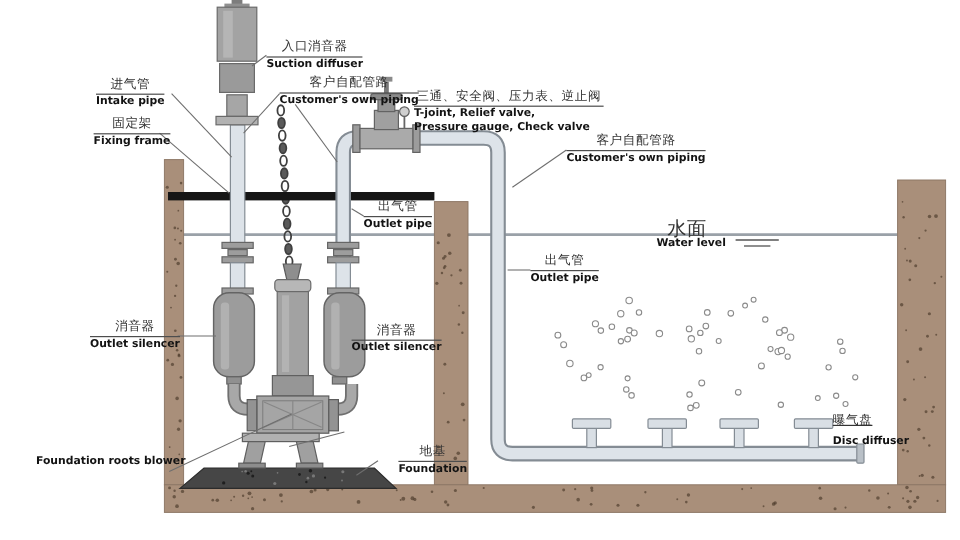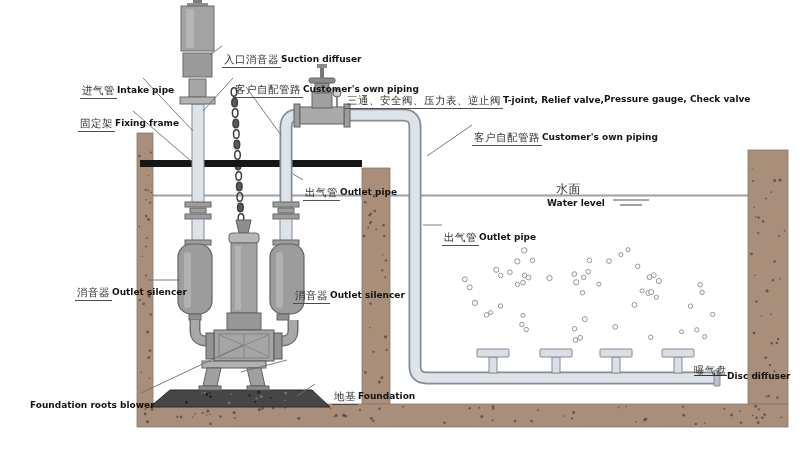--- a/index.html
+++ b/index.html
@@ -1,26 +1,26 @@
 <!DOCTYPE html>
 <html><head>
 <meta charset="utf-8">
 <style>
   html,body{margin:0;padding:0;background:#fff;}
   .stage{position:relative;width:800px;height:450px;background:#ffffff;overflow:hidden;
          font-family:"DejaVu Sans","Liberation Sans",sans-serif;}
   svg{position:absolute;left:0;top:0;}
-  .lbl{position:absolute;display:inline-flex;flex-direction:row;z-index:4;margin-top:20px;}
+  .lbl{position:absolute;display:inline-flex;flex-direction:column;z-index:4;}
   .lbl .cn{display:block;text-align:center;font-size:10.5px;letter-spacing:.5px;color:#333;
            padding:0 2px 2px 2px;border-bottom:1px solid #4d4d4d;line-height:1.15;white-space:nowrap;}
   .lbl .en{display:block;font-size:9px;font-weight:bold;color:#131313;line-height:1.25;
            padding-top:1px;white-space:nowrap;}
-  .lbl.nou .cn{border-bottom:none;text-align:right;padding:0;text-decoration:underline;}
+  .lbl.nou .cn{border-bottom:none;text-align:left;padding:0;text-decoration:underline;}
   .lbl.nou .en{padding-top:7px;}
-  .wl-cn{position:absolute;font-size:12px;letter-spacing:.5px;color:#333;z-index:4;white-space:nowrap;}
+  .wl-cn{position:absolute;font-size:16px;letter-spacing:.5px;color:#333;z-index:4;white-space:nowrap;}
   .wl-en{position:absolute;font-size:9px;font-weight:bold;color:#131313;z-index:4;white-space:nowrap;}
   .watermark{position:absolute;left:60px;top:298px;z-index:6;
              font-family:"DejaVu Serif","Liberation Serif",serif;
              font-size:31px;font-weight:600;letter-spacing:1px;color:#e9141d;opacity:.93;white-space:nowrap;}
 </style>
 </head>
 <body>
 
 <div class="stage">
 

